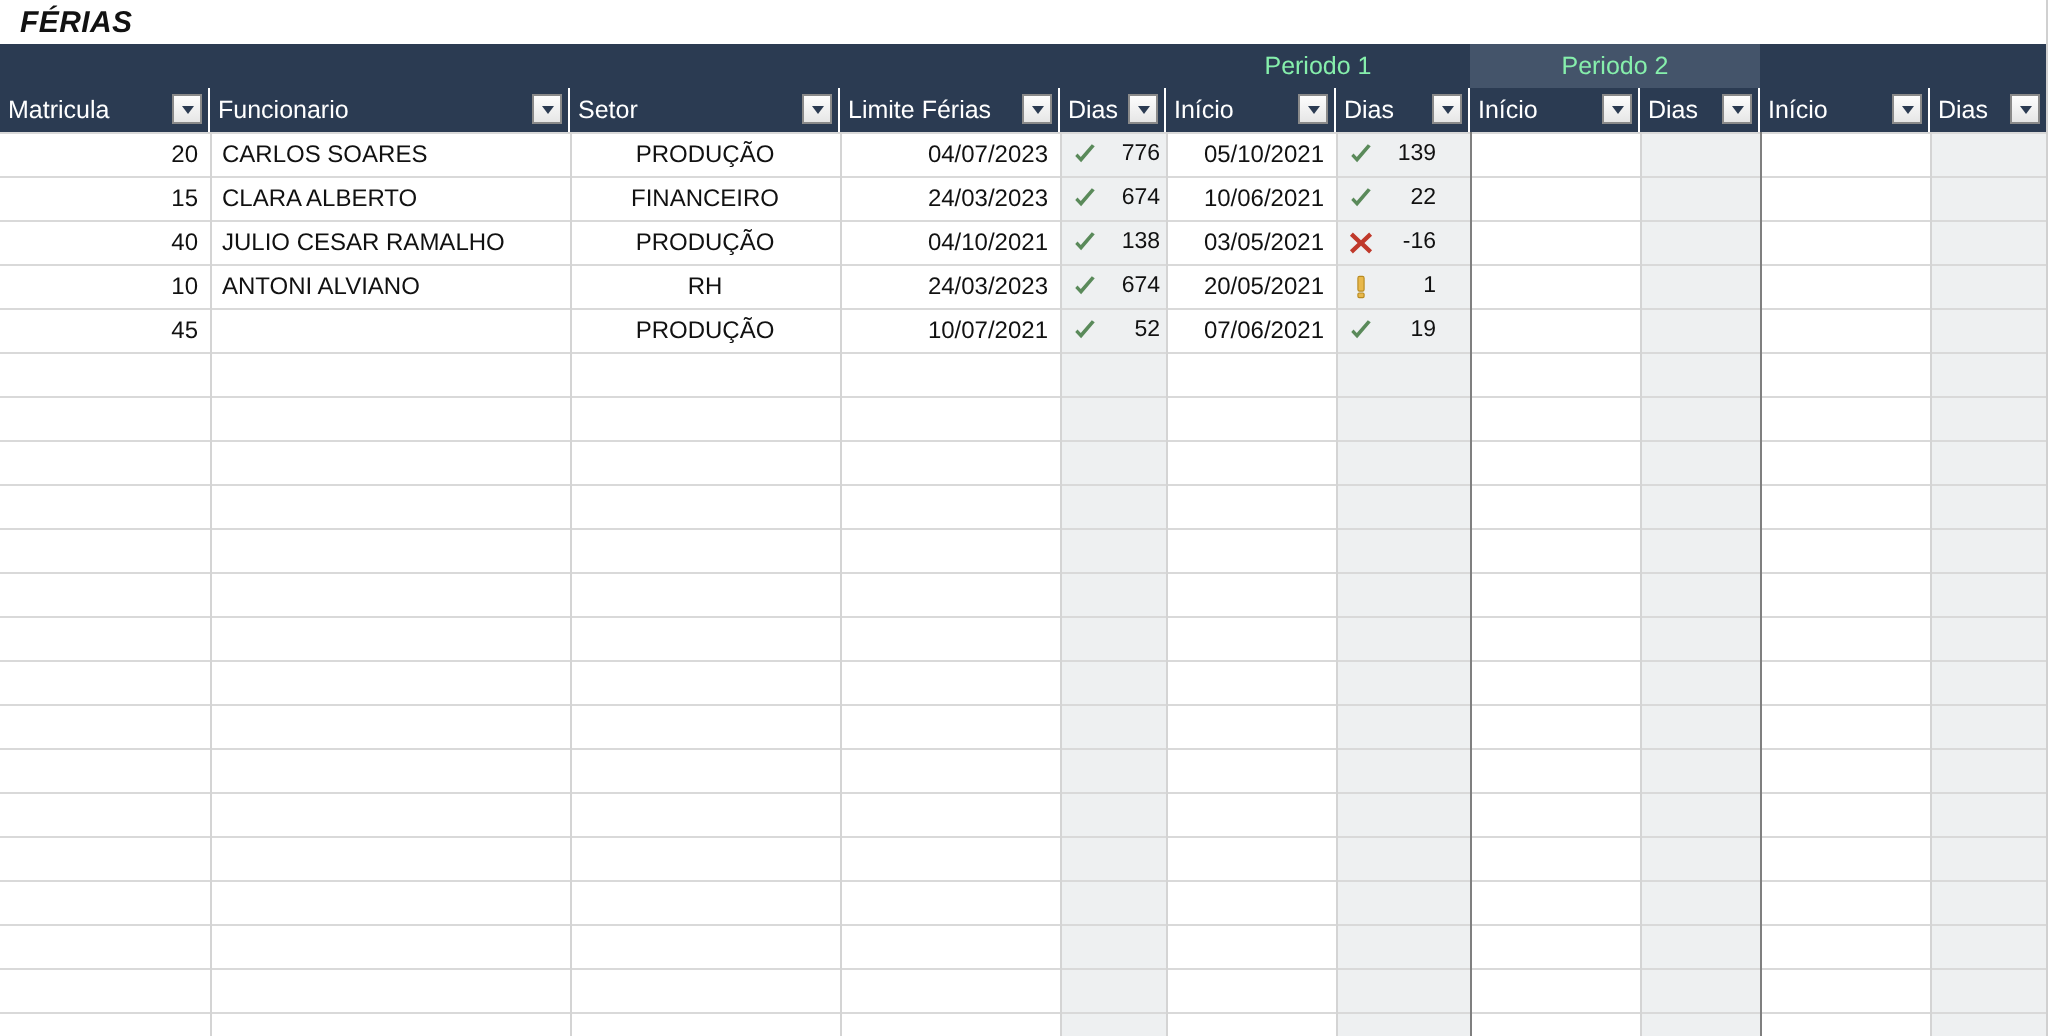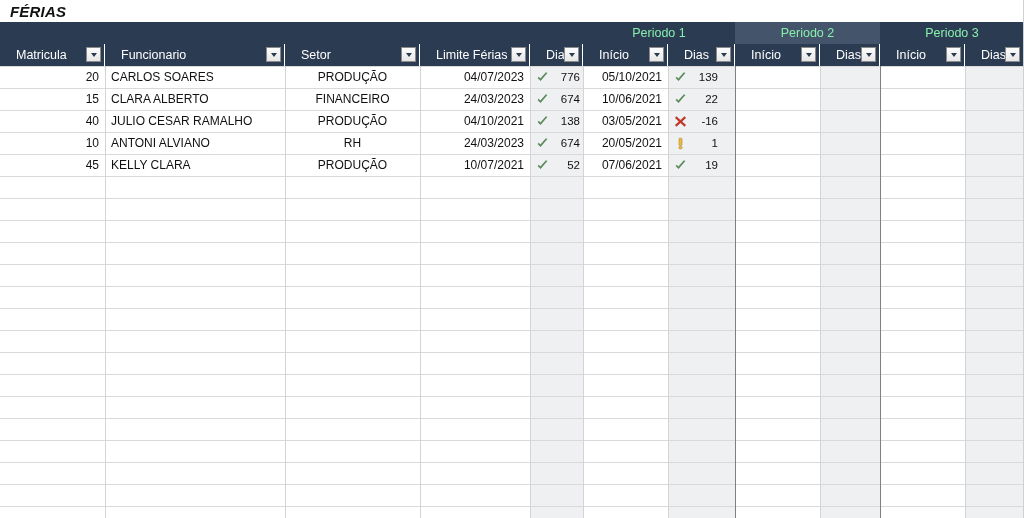--- a/index.html
+++ b/index.html
@@ -36,21 +36,21 @@
   .band-seg.p3{background:#2b3b52;}
 
   .hrow{position:absolute;left:0;top:22px;width:1024px;height:22px;}
   .hcell{
     position:absolute;top:0;height:22px;
     background:#2b3b52;color:#ffffff;
     font-size:12.5px;
     display:flex;align-items:center;
     box-sizing:border-box;
     border-right:1px solid #ffffff;
-    padding-left:16px;
+    padding-left:4px;
   }
   .filter-btn{
     position:absolute;top:3px;width:15px;height:15px;
     background:linear-gradient(#fdfdfd,#e6e6e6);
     border:1px solid #8a8a8a;
     box-sizing:border-box;
     display:flex;align-items:center;justify-content:center;
   }
   .filter-btn .tri{
     width:0;height:0;
@@ -100,23 +100,20 @@
   </div>
 
   <div class="grid">
     <div class="band" id="band">
         <div class="band-seg p1" style="left: 0px; width: 583px;"></div>
         <div class="band-seg p1" style="left: 583px; width: 152px;">
           <span>Periodo 1</span>
         </div>
         <div class="band-seg p2" style="left: 735px; width: 145px;">
           <span>Periodo 2</span>
-        </div>
-        <div class="band-seg p3" style="left: 880px; width: 144px;">
-          <span>Periodo 3</span>
         </div>
       </div>
     <div class="hrow" id="hrow">
         <div class="hcell" style="left: 0px; width: 105px;">
           <span>Matricula</span>
         </div>
         <div class="filter-btn" style="left: 86px;">
           <span class="tri"></span>
         </div>
         <div class="hcell" style="left: 105px; width: 180px;">
@@ -334,21 +331,20 @@
         </div>
         <div class="cell right" style="left: 735px; width: 85px; top: 66px;"></div>
         <div class="cell icon" style="left: 820px; width: 60px; top: 66px;">
           <span class="num"></span>
         </div>
         <div class="cell right" style="left: 880px; width: 85px; top: 66px;"></div>
         <div class="cell icon" style="left: 965px; width: 59px; top: 66px;">
           <span class="num"></span>
         </div>
         <div class="cell right" style="left: 0px; width: 105px; top: 88px;">45</div>
-        <div class="cell left" style="left: 105px; width: 180px; top: 88px;">KELLY CLARA</div>
         <div class="cell center" style="left: 285px; width: 135px; top: 88px;">PRODUÇÃO</div>
         <div class="cell right" style="left: 420px; width: 110px; top: 88px;">10/07/2021</div>
         <div class="cell icon" style="left: 530px; width: 53px; top: 88px;">
           <span>
             <svg class="ico" viewBox="0 0 16 16">
               <path d="M2 8.6 L5.6 12.4 L14 2.6 L12.2 1.4 L5.4 9.3 L3.4 7.0 Z" fill="#5a8a5a"></path>
             </svg>
           </span>
           <span class="num">52</span>
         </div>

